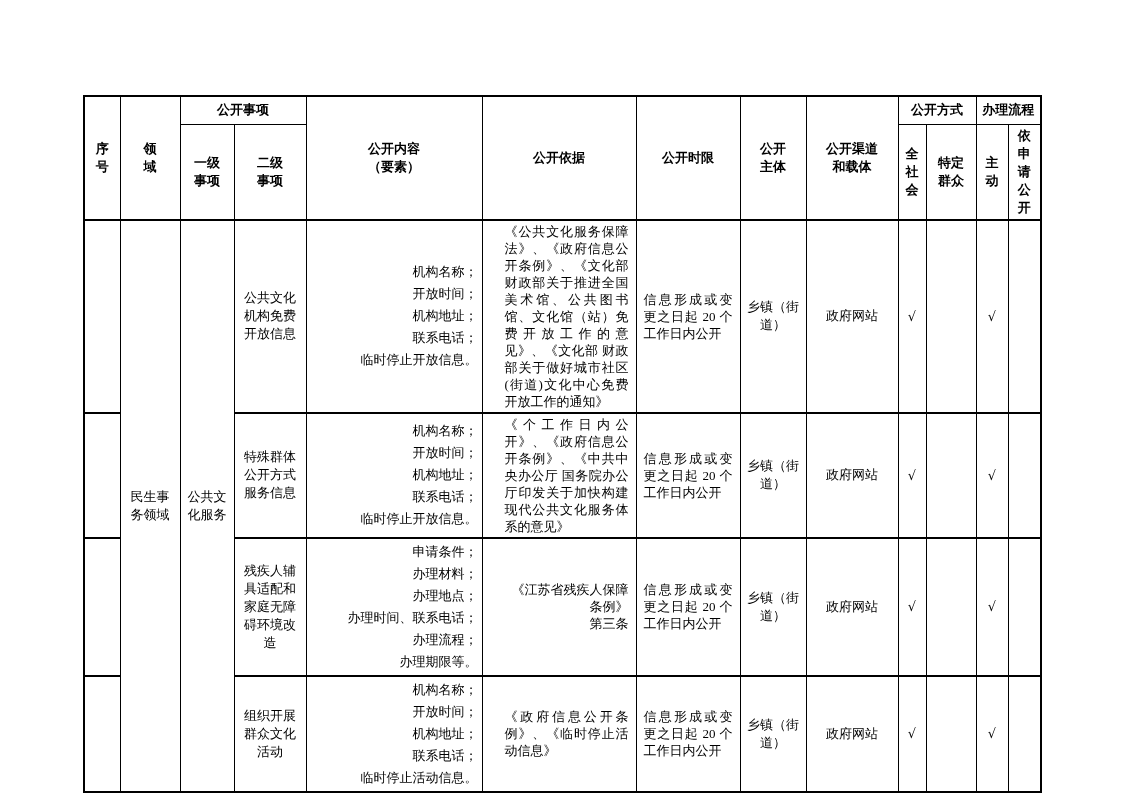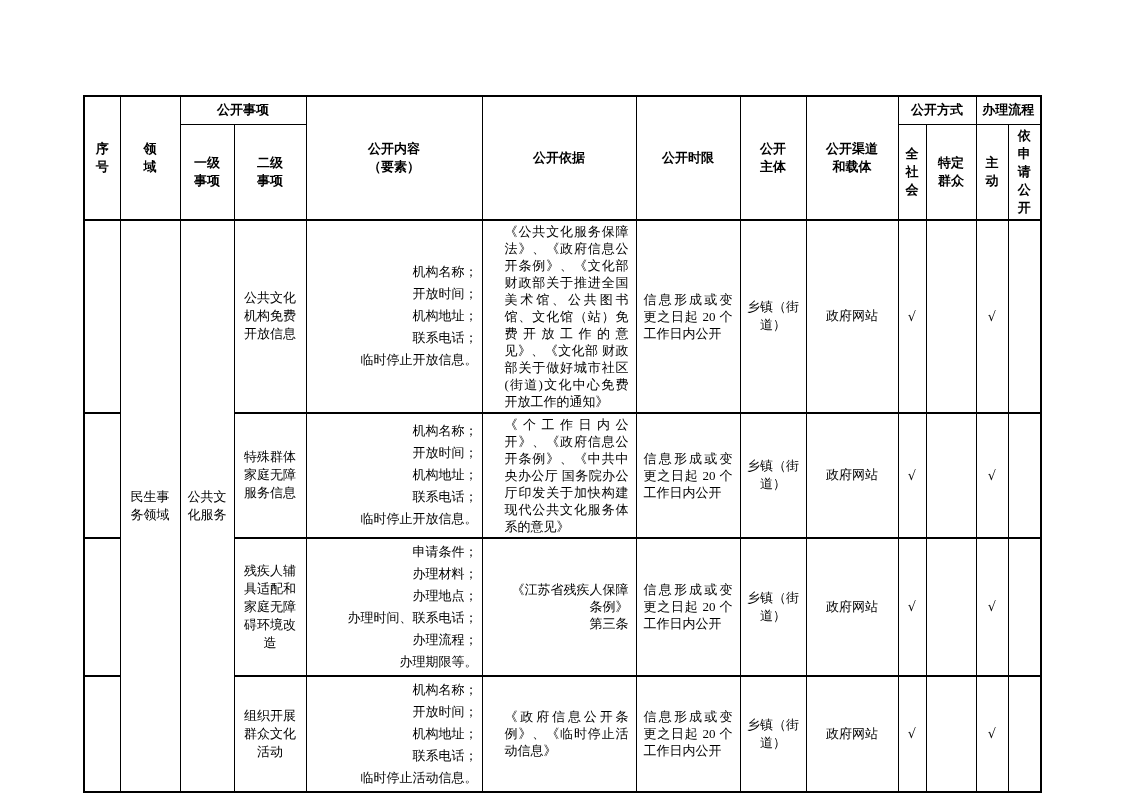--- a/index.html
+++ b/index.html
@@ -126,21 +126,21 @@
 道）</td>
       <td>政府网站</td>
       <td class="check-cell">√</td>
       <td class="check-cell"></td>
       <td class="check-cell">√</td>
       <td class="check-cell"></td>
     </tr>
     <tr class="r1">
       <td class="serial-cell">60</td>
       <td class="pre small-lh">特殊群体
-家庭无障
+公开方式
 服务信息</td>
       <td class="content-cell">机构名称；
 开放时间；
 机构地址；
 联系电话；
 临时停止开放信息。</td>
       <td class="basis-cell">《个工作日内公开》、《政府信息公开条例》、《中共中央办公厅 国务院办公厅印发关于加快构建现代公共文化服务体系的意见》</td>
       <td class="limit-cell">信息形成或变更之日起 20 个工作日内公开</td>
       <td class="pre small-lh">乡镇（街
 道）</td>

